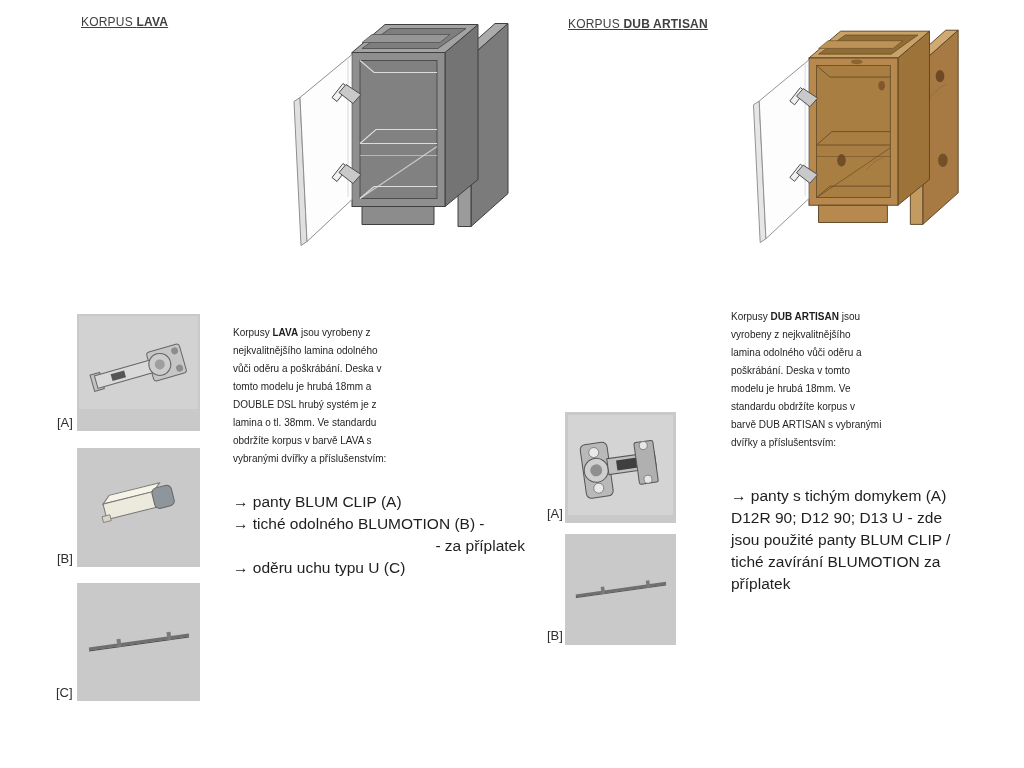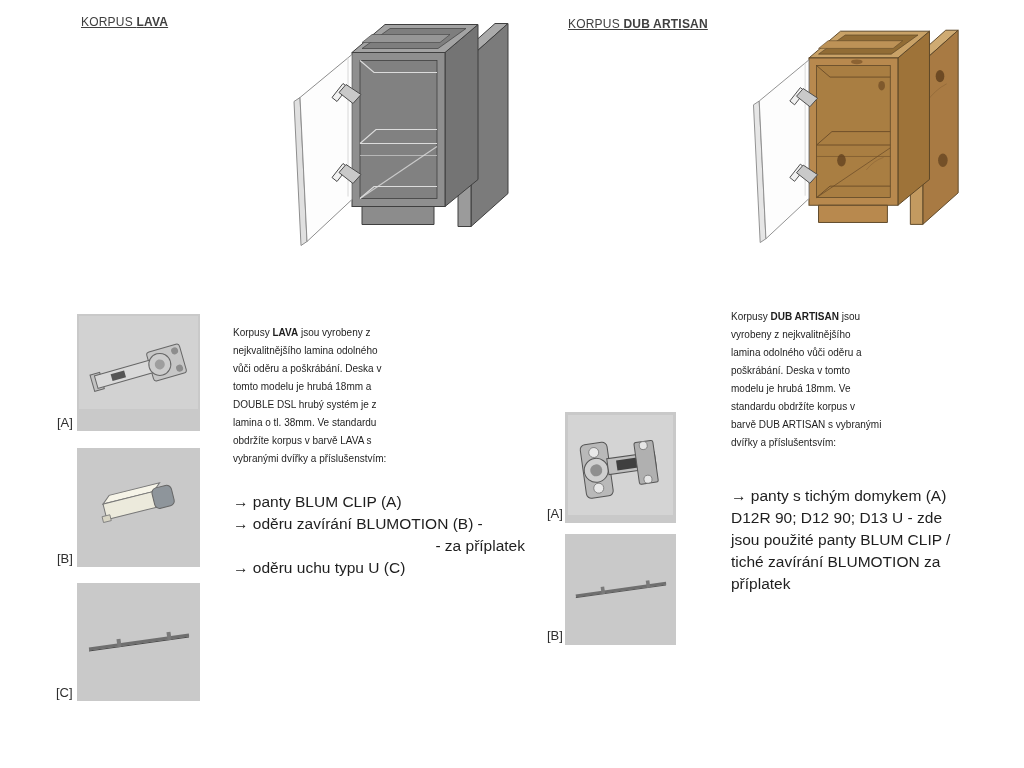--- a/index.html
+++ b/index.html
@@ -71,21 +71,21 @@
   <div class="desc"><span>Korpusy </span><b>LAVA</b><span> jsou vyrobeny z
 nejkvalitnějšího lamina odolného
 vůči oděru a poškrábání. Deska v
 tomto modelu je hrubá 18mm a
 DOUBLE DSL hrubý systém je z
 lamina o tl. 38mm. Ve standardu
 obdržíte korpus v barvě LAVA s
 vybranými dvířky a příslušenstvím:</span></div>
   <div class="list">
     <div class="list-line">→ panty BLUM CLIP (A)</div>
-    <div class="list-line">→ oděru zavírání BLUMOTION (B) -</div>
+    <div class="list-line">→ tiché odolného BLUMOTION (B) -</div>
     <div class="list-line indent">- za příplatek</div>
     <div class="list-line">→ oděru uchu typu U (C)</div>
   </div>
 </div>
 
 <div class="abs photo-box" style="left:77px;top:314px;width:123px;height:117px;">
   <svg width="123" height="117" viewBox="0 0 123 117">
     <rect x="2" y="2" width="119" height="93" fill="#d2d2d2"></rect>
     <g transform="rotate(-16 60 58)">
       <rect x="74" y="42" width="34" height="30" rx="3" fill="#c6c6c6" stroke="#666" stroke-width="1"></rect>

